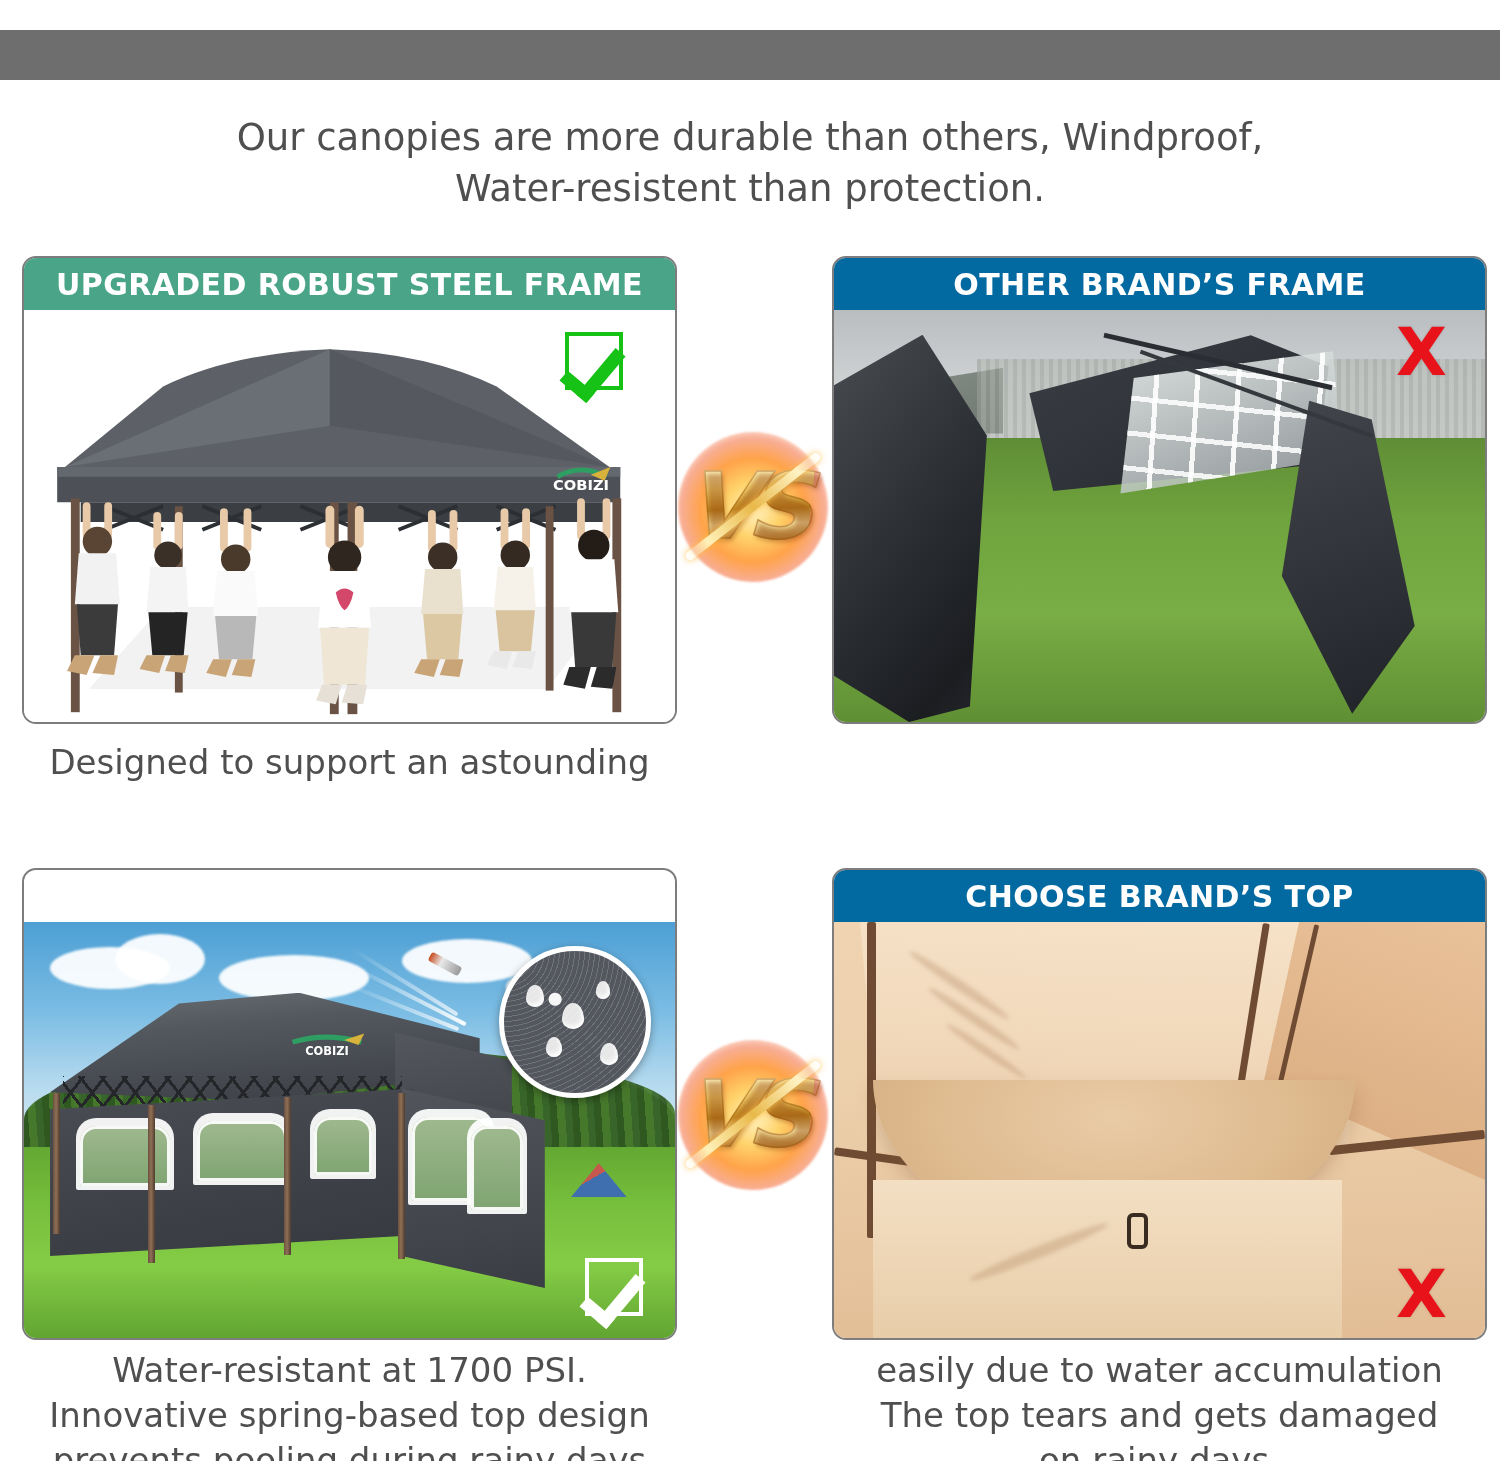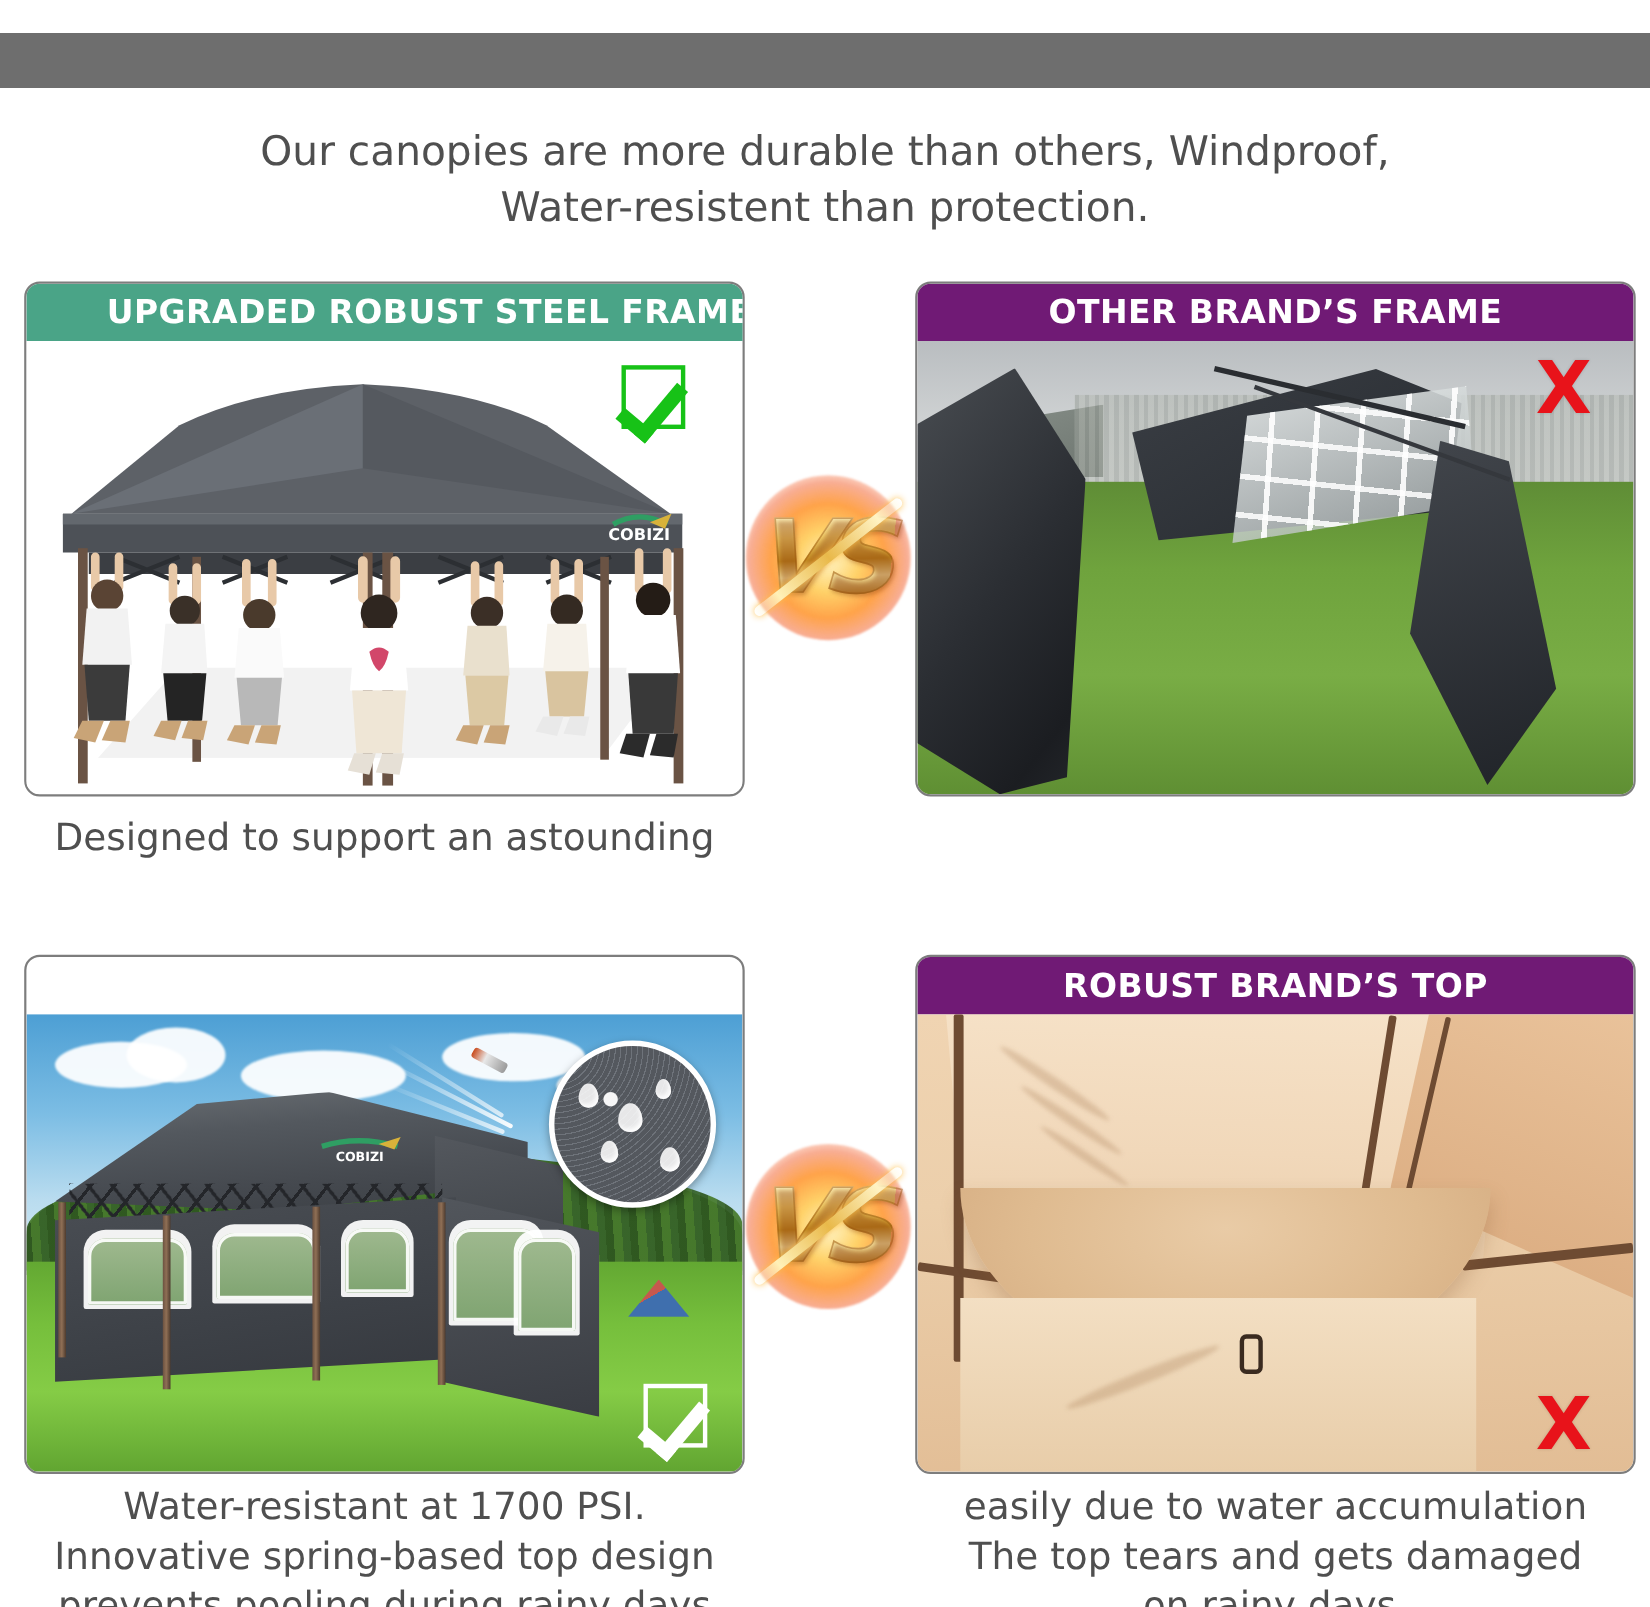--- a/index.html
+++ b/index.html
@@ -56,22 +56,22 @@
     border-radius:14px;
     box-sizing:border-box;
     overflow:hidden;
     background:#fff;
   }
   .card-head{
     position:absolute;left:0;top:0;width:100%;height:52px;
     display:flex;align-items:center;justify-content:center;
     z-index:4;
   }
-  .card-head.green{background:#4aa487;padding-left:41px;}
-  .card-head.gray{background:#701a75;align-items:center;}
+  .card-head.green{background:#4aa487;}
+  .card-head.gray{background:#0369a1;align-items:center;}
   .card-head-label{
     color:#fff;font-weight:bold;font-size:30px;letter-spacing:0.4px;
     white-space:nowrap;font-family:"DejaVu Sans", sans-serif;
   }
   .card-body{
     position:absolute;left:0;top:52px;right:0;bottom:0;overflow:hidden;
   }
 
   .caption{
     position:absolute;
@@ -486,21 +486,21 @@
 
   <div class="caption" style="left:12px;top:1348px;width:675px;">
     <div>Water-resistant at 1700 PSI.</div>
     <div>Innovative spring-based top design</div>
     <div>prevents pooling during rainy days</div>
   </div>
 
   <div class="card" style="left:832px;top:868px;width:655px;height:472px;">
     <div class="card-frame">
       <div class="card-head gray">
-        <span class="card-head-label">ROBUST BRAND’S TOP</span>
+        <span class="card-head-label">CHOOSE BRAND’S TOP</span>
       </div>
       <div class="card-body">
         <div class="scene s4">
           <div class="s4-panel"></div>
           <div class="s4-right"></div>
           <div class="s4-seam" style="left:63%;top:0;width:7px;height:58%;transform:rotate(9deg);"></div>
           <div class="s4-seam" style="left:70%;top:0;width:5px;height:52%;transform:rotate(13deg);"></div>
           <div class="s4-seam" style="left:5%;top:0;width:9px;height:76%;"></div>
           <div class="s4-seam" style="left:0;top:56%;width:17%;height:8px;transform:rotate(8deg);"></div>
           <div class="s4-seam" style="right:0;top:52%;width:24%;height:9px;transform:rotate(-6deg);"></div>

